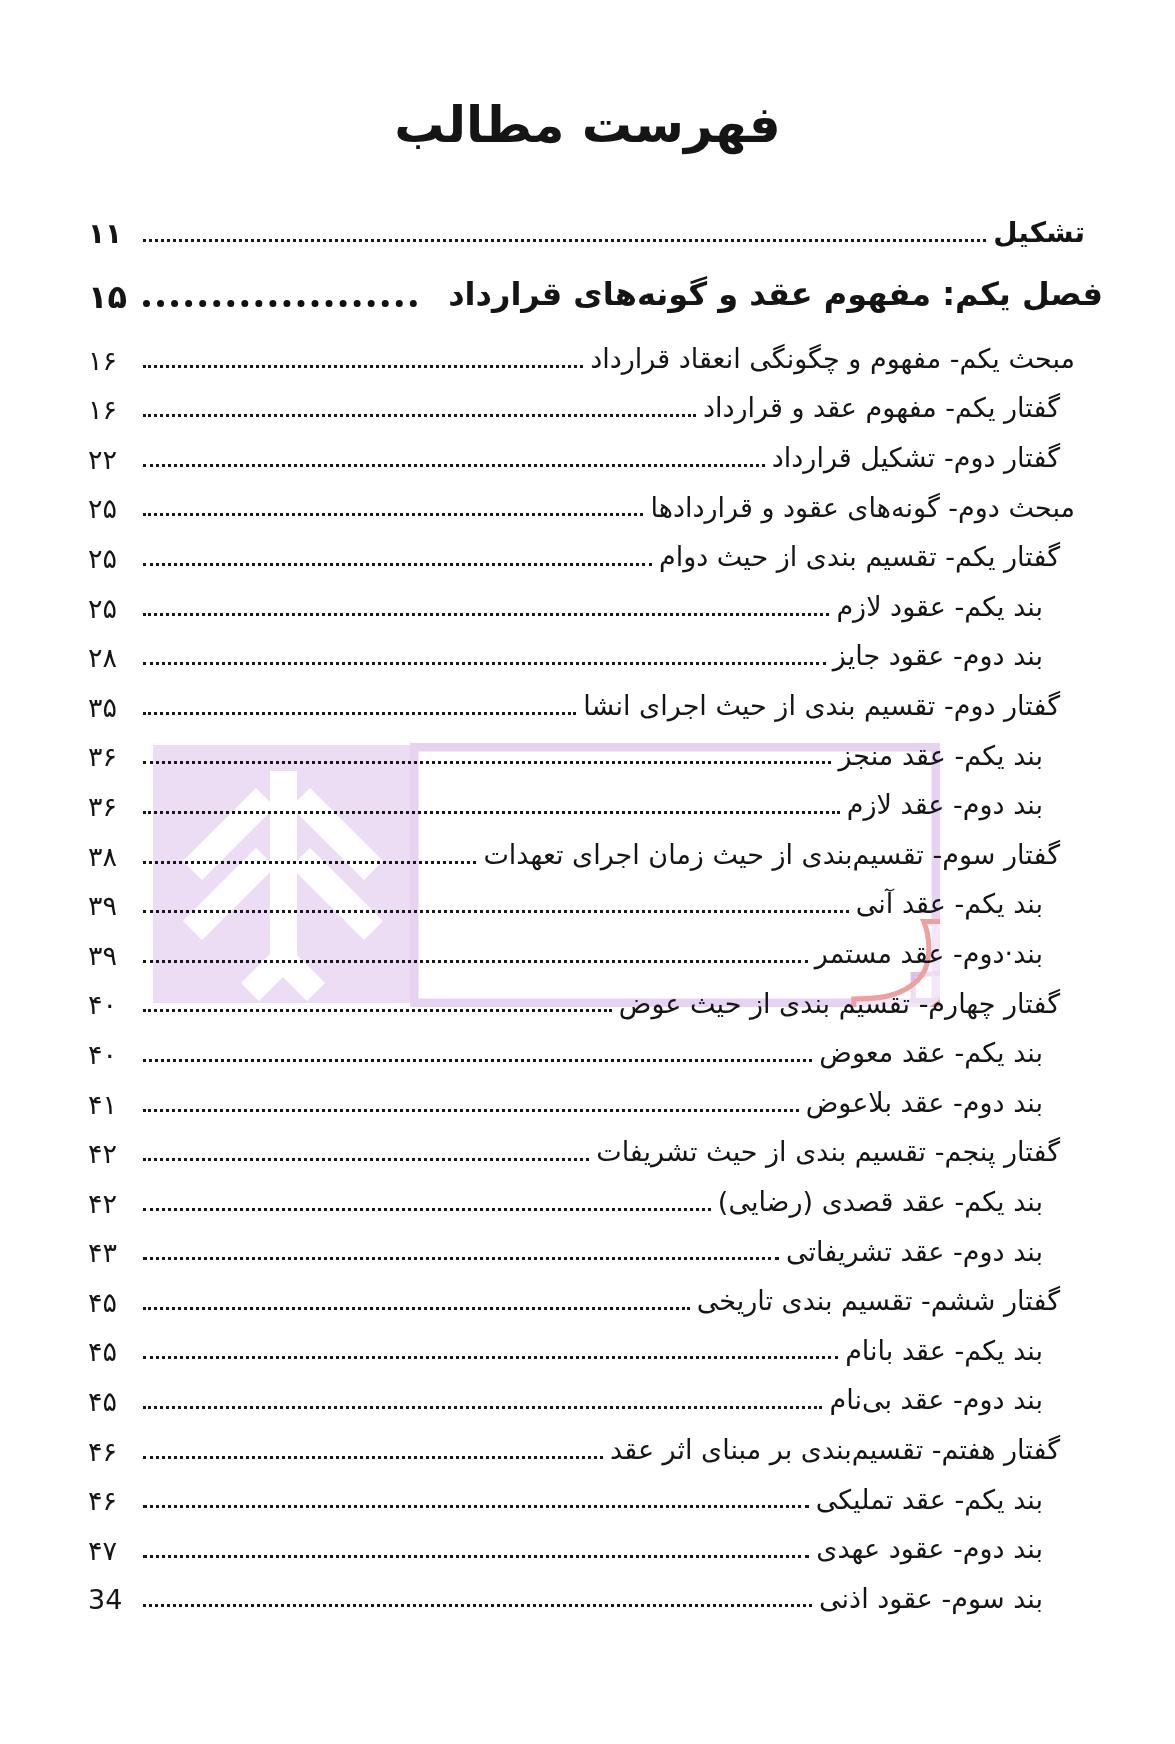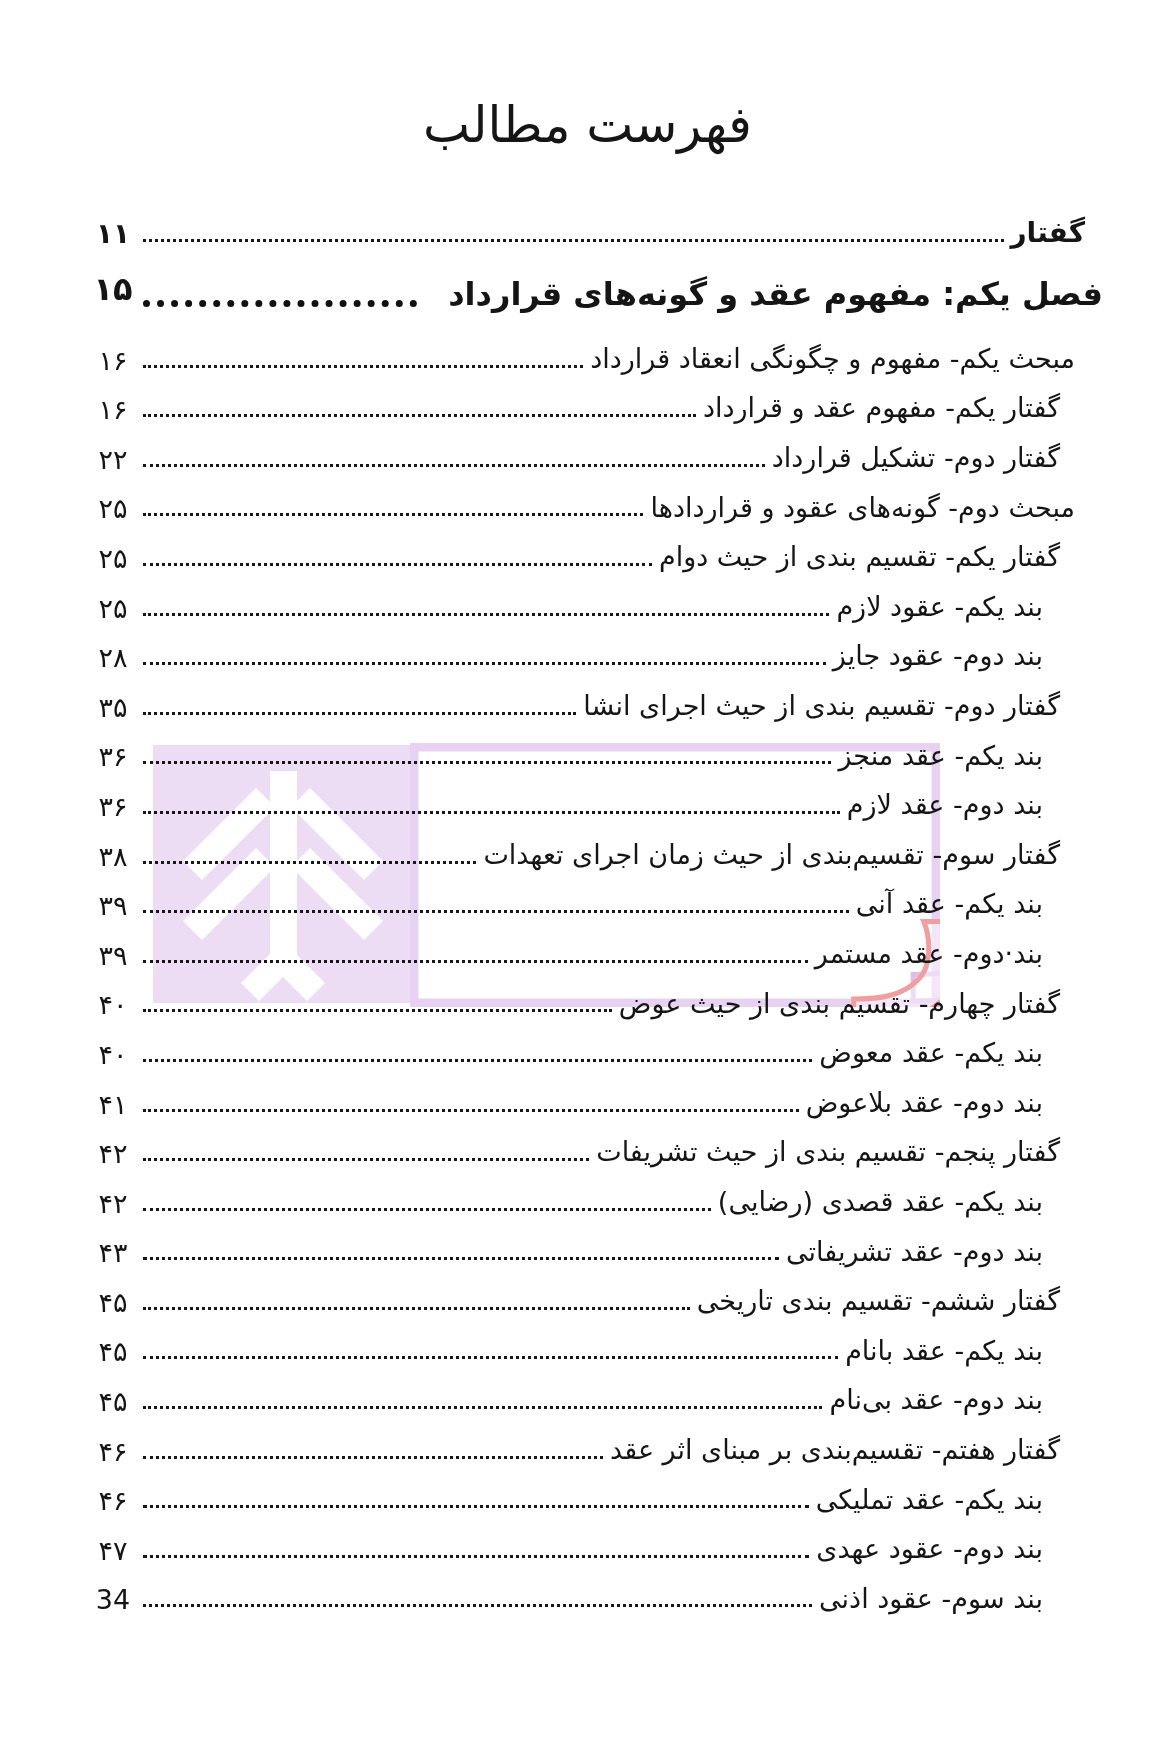--- a/index.html
+++ b/index.html
@@ -20,21 +20,21 @@
   }
   .wm-box{
     position:absolute;left:410px;top:743px;width:530px;height:264px;
     box-sizing:border-box;
     background:#ffffff;
   }
   
   .title{
     position:absolute;top:96px;left:0;right:0;
     text-align:center;
-    font-size:50px;font-weight:normal;
+    font-size:50px;font-weight:bold;
     letter-spacing:1px;
     z-index:2;
   }
   
   .toc{
     position:absolute;top:198px;right:100px;left:88px;
     z-index:2;
     direction:rtl;
   }
   .row{
@@ -46,34 +46,34 @@
     font-size:27px;
     line-height:1.25;
     margin-bottom:2px;
   }
   .row .leader{
     flex:1 1 auto;min-width:18px;
     border-bottom:3px dotted #171717;
     margin:0 7px 10px 5px;
   }
   .row .num{
-    direction:ltr;text-align:center;
+    direction:ltr;text-align:left;
     min-width:50px;
     font-size:27px;
     margin-bottom:2px;
     white-space:nowrap;
   }
   .row.lvl-1 .label{padding-right:15px;}
   .row.lvl-2 .label{padding-right:32px;}
   .row.preface{height:54px;margin-right:-10px;}
   .row.preface .label,.row.preface .num{font-weight:bold;font-size:28px;}
   .row.preface .leader{border-bottom-width:3.5px;}
   .row.chapter{height:64px;margin-right:-28px;margin-bottom:12px;}
   .row.chapter .label{font-size:32px;font-weight:bold;margin-left:24px;}
-  .row.chapter .num{font-size:32px;font-weight:bold;margin-bottom:8px;}
+  .row.chapter .num{font-size:32px;font-weight:bold;margin-bottom:0;}
   .row.chapter .leader{border-bottom:7px dotted #111;margin-bottom:9px;}
 </style>
 </head>
 <body>
 
 <div class="page">
 
   <div class="watermark">
     <div class="wm-square">
       <svg width="260" height="258" viewBox="0 0 260 258">
@@ -94,21 +94,21 @@
         <text x="512" y="206" text-anchor="end" direction="rtl" font-size="212" font-weight="bold" fill="none" stroke="#ddbfec" stroke-width="5">دادبازار</text>
         <text x="452" y="232" text-anchor="end" direction="rtl" font-size="200" font-weight="bold" fill="#ffffff" fill-opacity="0.45" stroke="#ef9f9f" stroke-width="5">دادبازار</text>
       </svg>
     </div>
   </div>
 
   <div class="title">فهرست مطالب</div>
 
   <div class="toc" id="toc">
       <div class="row lvl-0 preface">
-      <span class="label">گفتار</span>
+      <span class="label">تشکیل</span>
       <span class="leader"></span>
       <span class="num">۱۱</span>
     </div>
       <div class="row lvl-0 chapter">
       <span class="label">فصل یکم: مفهوم عقد و گونه‌های قرارداد</span>
       <span class="leader"></span>
       <span class="num">۱۵</span>
     </div>
       <div class="row lvl-0">
       <span class="label">مبحث یکم- مفهوم و چگونگی انعقاد قرارداد</span>

